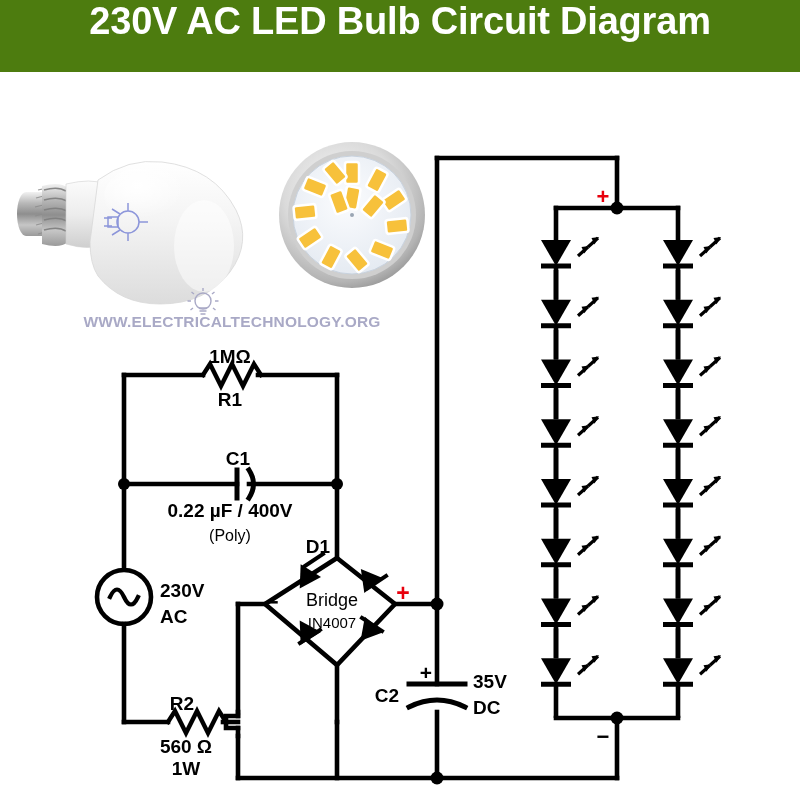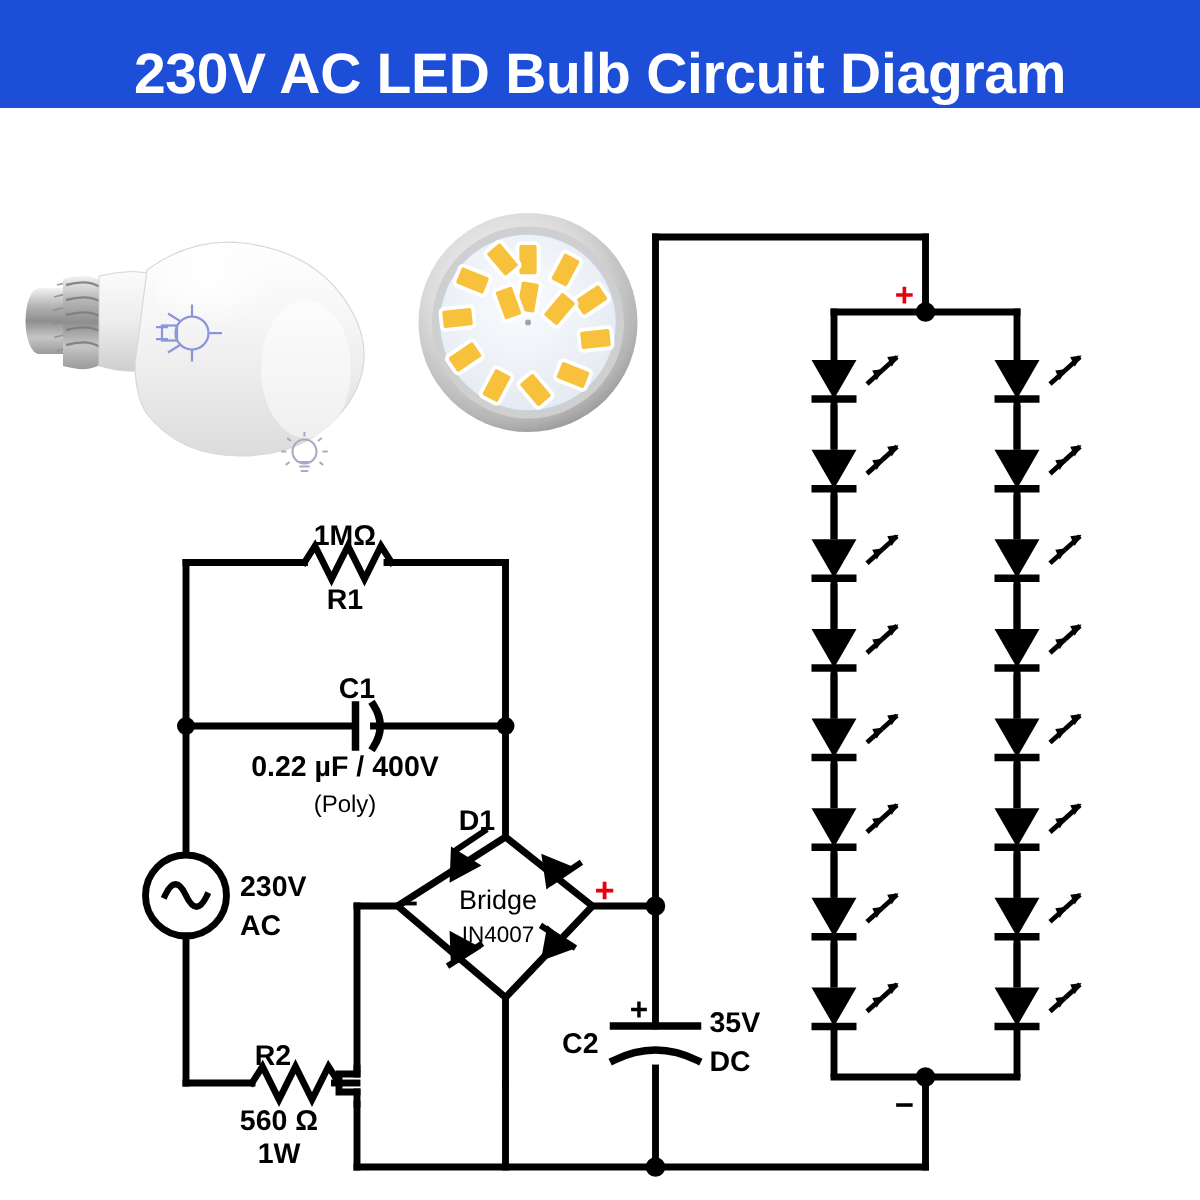--- a/index.html
+++ b/index.html
@@ -1,21 +1,21 @@
 <!DOCTYPE html>
 <html><head>
 <meta charset="utf-8">
 <style>
   html,body{margin:0;padding:0;background:#fff;}
   body{width:800px;height:800px;font-family:"Liberation Sans",sans-serif;overflow:hidden;}
   #stage{position:relative;width:800px;height:800px;background:#ffffff;}
 
   
-  .titlebar{position:absolute;left:0;top:0;width:800px;height:72px;background:#1d4ed8;
-            display:flex;align-items:flex-end;justify-content:center;}
+  .titlebar{position:absolute;left:0;top:0;width:800px;height:72px;background:#4d7c0f;
+            display:flex;align-items:flex-start;justify-content:center;}
   .titlebar .t{color:#fff;font-size:38px;font-weight:bold;letter-spacing:-.2px;
                font-family:"Liberation Sans",sans-serif;white-space:nowrap;}
 
   
   .photo{position:absolute;}
   #bulb-photo{left:8px;top:118px;width:268px;height:190px;}
   #led-board-photo{left:277px;top:140px;width:150px;height:150px;}
 
   
   .watermark{position:absolute;left:62px;top:313px;width:340px;text-align:center;
@@ -131,20 +131,21 @@
     <circle cx="75" cy="75" r="2" fill="#9aa6b4"></circle>
   </svg>
 
   <svg id="wm-bulb-icon" viewBox="0 0 46 34">
     <g stroke="#a9a9c6" stroke-width="1.4" fill="none">
       <circle cx="23" cy="13" r="8"></circle>
       <path d="M19,20 h8 M19.5,23 h7 M20.5,26 h5"></path>
       <path d="M23,3 v-3 M14,6 l-2.5,-2 M32,6 l2.5,-2 M11,13 h-3.5 M35,13 h3.5 M13,20 l-2.5,2 M33,20 l2.5,2"></path>
     </g>
   </svg>
+  <div class="watermark">WWW.ELECTRICALTECHNOLOGY.ORG</div>
 
   <svg id="schematic" viewBox="0 0 800 800">
     <g stroke="#000" stroke-width="4.6" fill="none" stroke-linecap="square">
 
       <g>
         <path d="M124,375 H203"></path>
         <path d="M258,375 H337"></path>
 
         <path d="M203,375 l7,-11 l11,22 l11,-22 l11,22 l11,-22 l7,11" stroke-width="4.4" fill="none"></path>
       </g>

